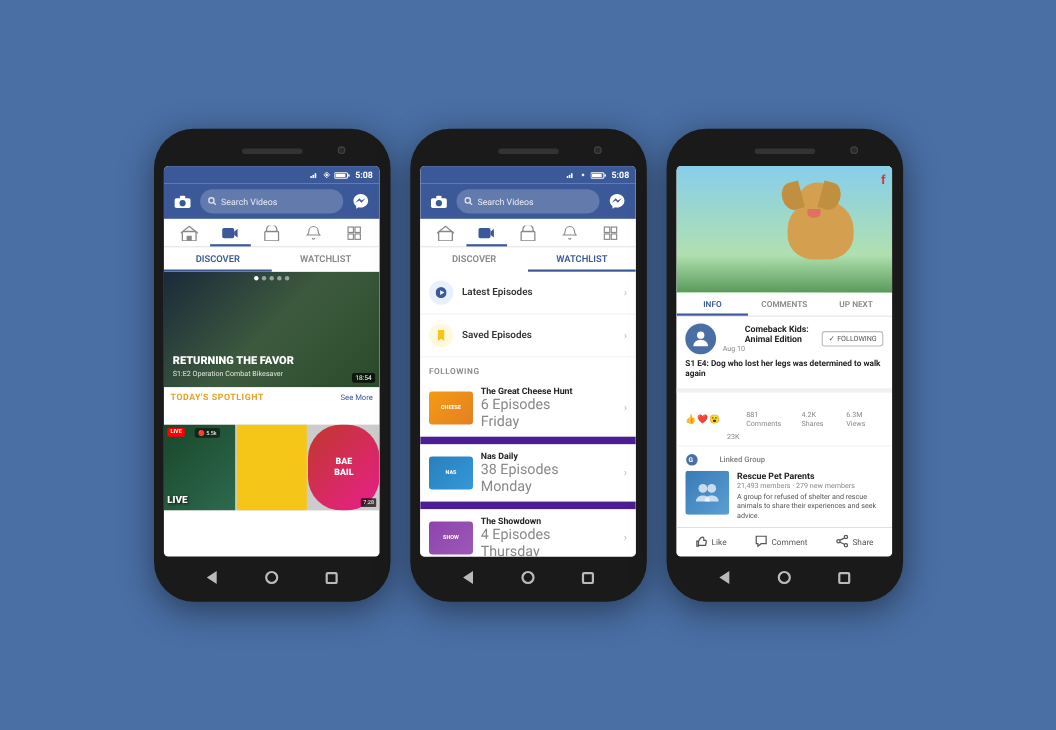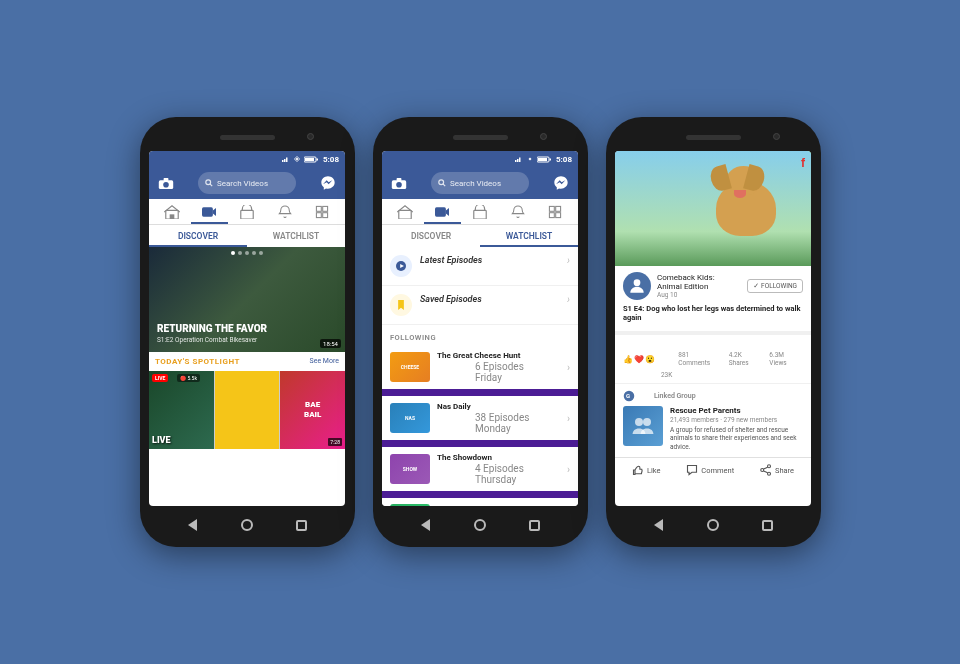--- a/index.html
+++ b/index.html
@@ -110,21 +110,21 @@
       font-weight: bold;
       margin-left: 2px;
     }
 
     
     .fb-header {
       background: #3b5998;
       display: flex;
       align-items: center;
       padding: 4px 6px;
-      gap: 21px;
+      gap: 5px;
       height: 32px;
     }
 
     .fb-icon-btn {
       width: 22px;
       height: 22px;
       display: flex;
       align-items: center;
       justify-content: center;
       flex-shrink: 0;
@@ -265,22 +265,22 @@
       height: 4px;
       border-radius: 50%;
       background: rgba(255,255,255,0.5);
     }
     .dot.active { background: white; }
 
     
     .spotlight-header {
       display: flex;
       justify-content: space-between;
-      align-items: flex-start;
-      padding: 5px 6px 5px;
+      align-items: flex-end;
+      padding: 5px 6px 20px;
       background: white;
     }
 
     .spotlight-title {
       font-size: 8px;
       font-weight: 700;
       color: #e8a020;
       letter-spacing: 0.5px;
     }
 
@@ -354,24 +354,24 @@
       border-radius: 1px;
     }
 
     
     .watchlist-section {
       background: white;
     }
 
     .watchlist-item {
       display: flex;
+      align-items: center;
       padding: 8px 8px;
       gap: 8px;
       border-bottom: 1px solid #f0f0f0;
-      font-style: italic;
     }
 
     .watchlist-icon {
       width: 22px;
       height: 22px;
       border-radius: 50%;
       display: flex;
       align-items: center;
       justify-content: center;
       flex-shrink: 0;
@@ -420,24 +420,23 @@
       flex: 1;
     }
 
     .show-title {
       font-size: 8px;
       font-weight: 700;
       color: #222;
     }
 
     .show-meta {
-      font-size: 10px;
+      font-size: 13px;
       color: #888;
       margin-top: 1px;
-      margin-left: 38px;
     }
 
     
     .dog-video {
       width: 100%;
       height: 115px;
       background: linear-gradient(180deg, #87ceeb 0%, #90ee90 100%);
       position: relative;
       overflow: hidden;
     }
@@ -517,22 +516,23 @@
       align-items: center;
       justify-content: center;
     }
 
     .show-name-area {
       flex: 1;
     }
 
     .show-name {
       font-size: 8px;
-      font-weight: 400;
+      font-weight: 700;
       color: #222;
+      margin-left: 20px;
     }
 
     .show-date {
       font-size: 6.5px;
       color: #888;
     }
 
     .following-btn {
       background: white;
       border: 1px solid #bbb;
@@ -673,21 +673,21 @@
     .menu-square {
       width: 11px;
       height: 11px;
       border: 2px solid rgba(255,255,255,0.7);
       border-radius: 2px;
     }
 
     
     .bg-sports { background: linear-gradient(135deg, #1a472a 0%, #2d6a4f 100%); }
     .bg-yellow { background: #f5c518; }
-    .bg-pink { background: linear-gradient(135deg, #c0392b 0%, #e91e8c 100%); }
+    .bg-pink { background: linear-gradient(135deg, #c0392b 0%, #e91e8c 100%); border-radius: 30px; }
 
     
     .thumb-cheese { background: linear-gradient(135deg, #f39c12 0%, #e67e22 100%); }
     .thumb-nas { background: linear-gradient(135deg, #2980b9 0%, #3498db 100%); }
     .thumb-showdown { background: linear-gradient(135deg, #8e44ad 0%, #9b59b6 100%); }
     .thumb-safari { background: linear-gradient(135deg, #27ae60 0%, #2ecc71 100%); }
 
     .show-thumb-inner {
       width: 100%;
       height: 100%;
@@ -1032,20 +1032,25 @@
             <div style="width:60px;height:55px;background:#d4a050;border-radius:50% 50% 40% 40%;position:absolute;top:15px;left:10px;"></div>
             <div style="width:35px;height:30px;background:#d4a050;border-radius:50%;position:absolute;top:0;left:20px;"></div>
             <div style="width:18px;height:25px;background:#c09040;border-radius:50% 0 0 50%;position:absolute;top:0;left:5px;transform:rotate(-15deg);"></div>
             <div style="width:18px;height:25px;background:#c09040;border-radius:0 50% 50% 0;position:absolute;top:0;left:40px;transform:rotate(15deg);"></div>
             <div style="width:12px;height:8px;background:#e07060;border-radius:0 0 50% 50%;position:absolute;top:24px;left:28px;"></div>
           </div>
         </div>
         <div class="fb-logo-red" style="color:#e03030;font-size:12px;font-weight:900;position:absolute;top:5px;right:6px;font-family:sans-serif;">f</div>
       </div>
 
+      <div class="info-tabs">
+        <div class="info-tab active">INFO</div>
+        <div class="info-tab">COMMENTS</div>
+        <div class="info-tab">UP NEXT</div>
+      </div>
 
       <div class="show-detail">
         <div class="show-detail-header">
           <div class="show-avatar">
             <svg width="20" height="20" viewBox="0 0 24 24" fill="white">
                 <circle cx="12" cy="8" r="4"></circle>
                 <path d="M4 20c0-4 3.6-7 8-7s8 3 8 7"></path>
               </svg>
           </div>
           <div class="show-name-area">

